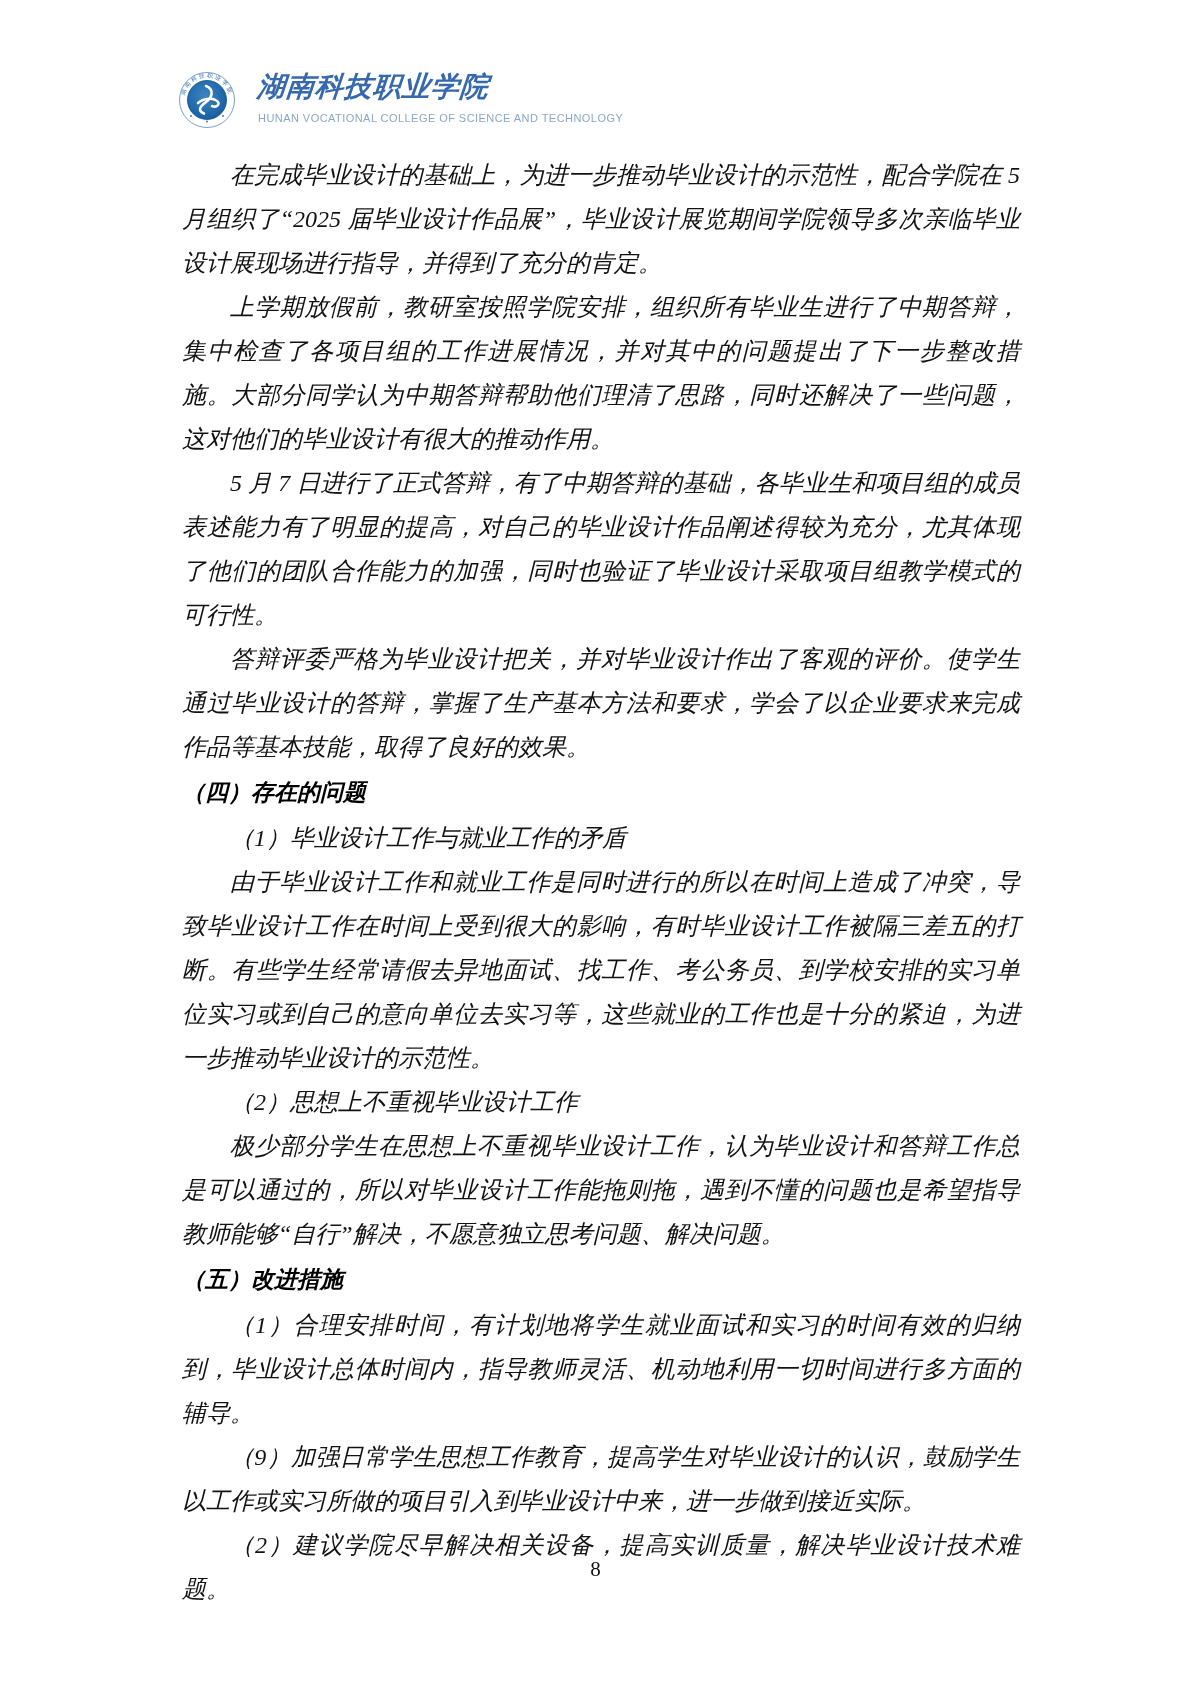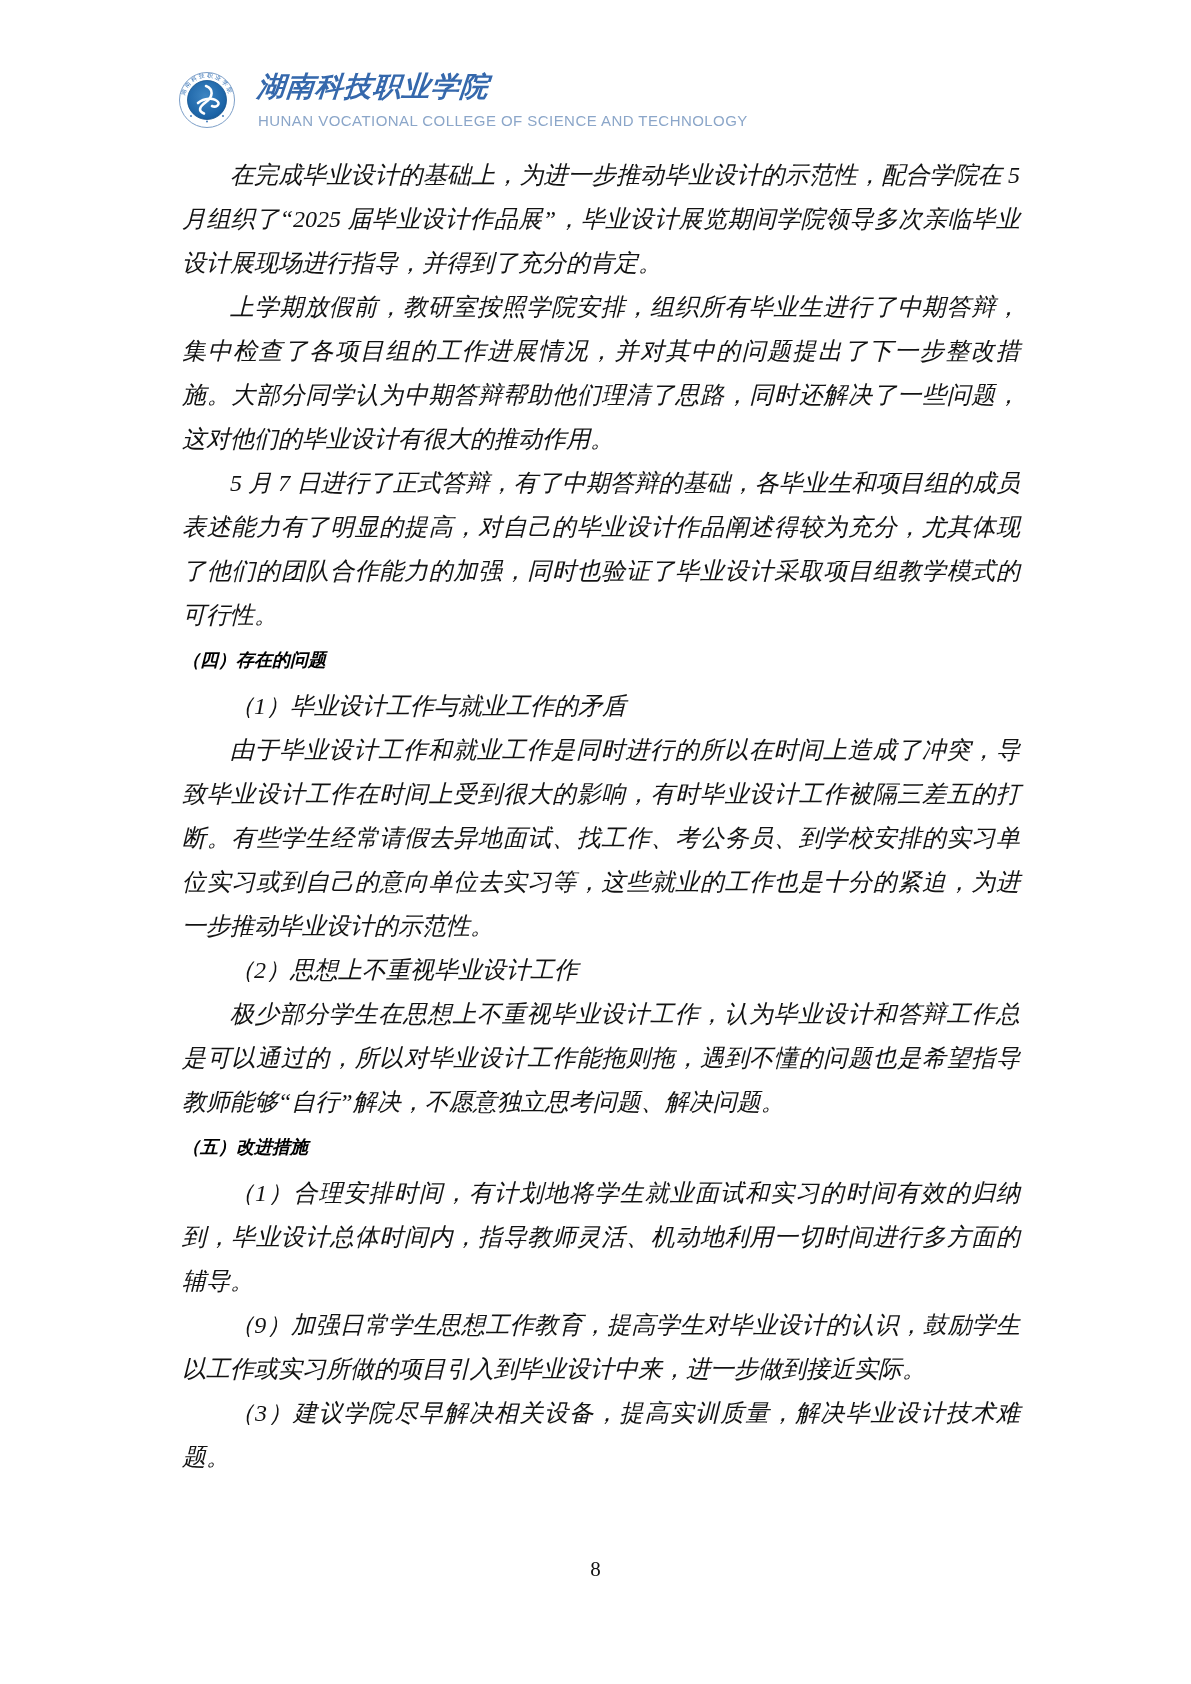--- a/index.html
+++ b/index.html
@@ -18,36 +18,36 @@
   .cn-name {
     position: absolute; left: 257px; top: 70px;
     font-family: "Liberation Serif", "DejaVu Serif", serif;
     font-weight: 800; font-style: italic;
     font-size: 28px; line-height: 34px; letter-spacing: 1px;
     color: #3568ac; transform: skewX(-5deg); white-space: nowrap;
   }
   .en-name {
     position: absolute; left: 258px; top: 112px;
     font-family: "Liberation Sans", "DejaVu Sans", sans-serif;
-    font-size: 15px; letter-spacing: 0.45px;
+    font-size: 11px; letter-spacing: 0.45px;
     color: #8ba6c9; white-space: nowrap;
   }
 
   
   .doc-body {
     position: absolute; left: 182px; top: 153px; width: 838px;
     font-size: 24px; line-height: 44px; color: #121212;
     text-align: justify;
     font-style: italic;
   }
   .doc-body p.para { margin: 0; text-indent: 2em; }
   .doc-body h2.heading {
     margin: 1px 0 2px 0; text-indent: 0;
     font-family: "Liberation Sans", "DejaVu Sans", sans-serif;
-    font-size: 18px; font-weight: 700; color: #000;
+    font-size: 23px; font-weight: 700; color: #000;
     line-height: 44px;
   }
 
   
   .page-number {
     position: absolute; left: 0; top: 1557px; width: 100%;
     text-align: center; font-size: 21px; color: #121212;
   }
 </style>
 </head>
@@ -81,26 +81,27 @@
       </g>
     </svg>
     <div class="cn-name">湖南科技职业学院</div>
     <div class="en-name">HUNAN VOCATIONAL COLLEGE OF SCIENCE AND TECHNOLOGY</div>
   </div>
 
   <main class="doc-body">
       <p class="para">在完成毕业设计的基础上，为进一步推动毕业设计的示范性，配合学院在 5 月组织了“2025 届毕业设计作品展”，毕业设计展览期间学院领导多次亲临毕业设计展现场进行指导，并得到了充分的肯定。</p>
       <p class="para">上学期放假前，教研室按照学院安排，组织所有毕业生进行了中期答辩，集中检查了各项目组的工作进展情况，并对其中的问题提出了下一步整改措施。大部分同学认为中期答辩帮助他们理清了思路，同时还解决了一些问题，这对他们的毕业设计有很大的推动作用。</p>
       <p class="para">5 月 7 日进行了正式答辩，有了中期答辩的基础，各毕业生和项目组的成员表述能力有了明显的提高，对自己的毕业设计作品阐述得较为充分，尤其体现了他们的团队合作能力的加强，同时也验证了毕业设计采取项目组教学模式的可行性。</p>
+      <p class="para">答辩评委严格为毕业设计把关，并对毕业设计作出了客观的评价。使学生通过毕业设计的答辩，掌握了生产基本方法和要求，学会了以企业要求来完成作品等基本技能，取得了良好的效果。</p>
       <h2 class="heading">（四）存在的问题</h2>
       <p class="para">（1）毕业设计工作与就业工作的矛盾</p>
       <p class="para">由于毕业设计工作和就业工作是同时进行的所以在时间上造成了冲突，导致毕业设计工作在时间上受到很大的影响，有时毕业设计工作被隔三差五的打断。有些学生经常请假去异地面试、找工作、考公务员、到学校安排的实习单位实习或到自己的意向单位去实习等，这些就业的工作也是十分的紧迫，为进一步推动毕业设计的示范性。</p>
       <p class="para">（2）思想上不重视毕业设计工作</p>
       <p class="para">极少部分学生在思想上不重视毕业设计工作，认为毕业设计和答辩工作总是可以通过的，所以对毕业设计工作能拖则拖，遇到不懂的问题也是希望指导教师能够“自行”解决，不愿意独立思考问题、解决问题。</p>
       <h2 class="heading">（五）改进措施</h2>
       <p class="para">（1）合理安排时间，有计划地将学生就业面试和实习的时间有效的归纳到，毕业设计总体时间内，指导教师灵活、机动地利用一切时间进行多方面的辅导。</p>
       <p class="para">（9）加强日常学生思想工作教育，提高学生对毕业设计的认识，鼓励学生以工作或实习所做的项目引入到毕业设计中来，进一步做到接近实际。</p>
-      <p class="para">（3）建议学院尽早解决相关设备，提高实训质量，解决毕业设计技术难题。</p>
+      <p class="para">（2）建议学院尽早解决相关设备，提高实训质量，解决毕业设计技术难题。</p>
     </main>
 
   <div class="page-number">8</div>
 
 </div>
 
 </body></html>

